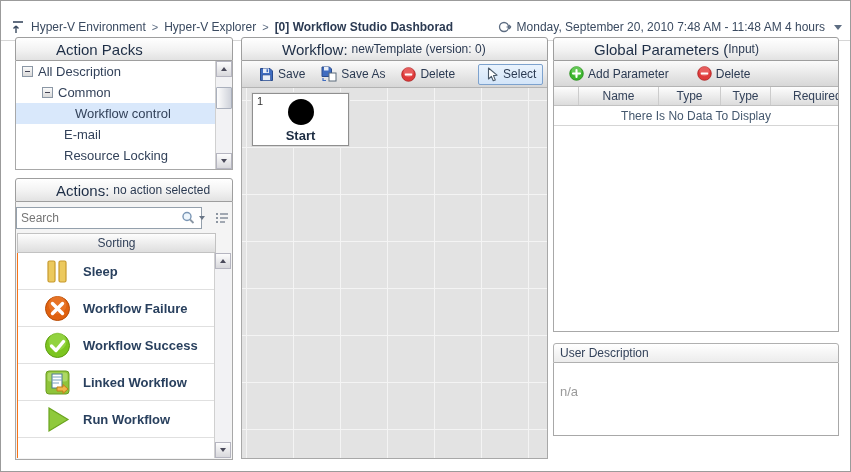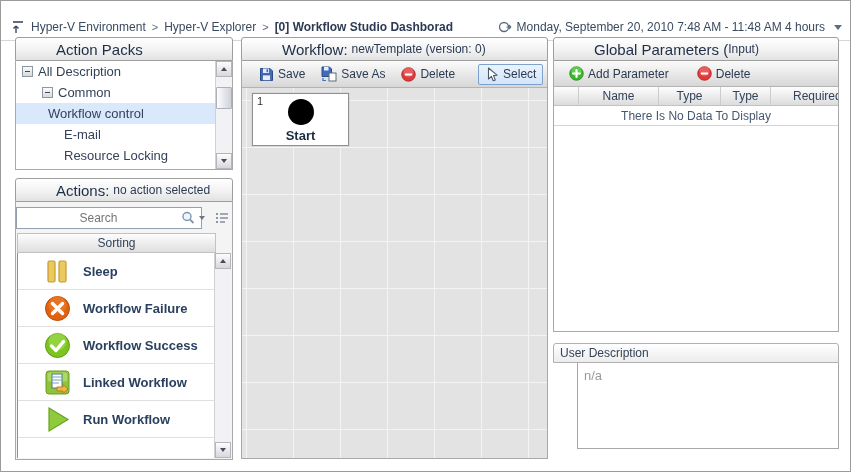--- a/index.html
+++ b/index.html
@@ -47,21 +47,21 @@
   .sb-dn { bottom:0; }
   .sb-tri-up { width:0; height:0; border-left:3px solid transparent; border-right:3px solid transparent; border-bottom:4px solid #4a4a5a; }
   .sb-tri-dn { width:0; height:0; border-left:3px solid transparent; border-right:3px solid transparent; border-top:4px solid #4a4a5a; }
   .sb-thumb { position:absolute; left:0; width:16px; background:linear-gradient(90deg,#fdfdfd,#cfd2da); border:1px solid #aab0bd; border-radius:1px; }
 
   
   #actions { position:absolute; left:14px; top:177px; width:218px; }
   #actions .panel-bd { height:258px; background:#f4f4f4; }
   .search-row { position:absolute; left:0; top:5px; height:24px; width:100%; }
   .search-box { position:absolute; left:0; top:0; width:186px; height:22px; border:1px solid #94a0ac; background:#fff; display:flex; align-items:center; }
-  .search-input { flex:1; border:none; outline:none; font:12px "Liberation Sans",sans-serif; color:#701a75; padding:0 4px; background:transparent;text-align:center; }
+  .search-input { flex:1; border:none; outline:none; font:12px "Liberation Sans",sans-serif; color:#701a75; padding:0 4px; background:transparent; }
   .mag { width:16px; height:16px; flex:0 0 16px; }
   .search-dd { width:0; height:0; border-left:3px solid transparent; border-right:3px solid transparent; border-top:4px solid #6a7686; margin:0 5px 0 3px; }
   .viewopts { position:absolute; right:2px; top:3px; width:16px; height:16px; }
   .sort-hd {
     position:absolute; left:1px; top:31px; width:199px; height:20px;
     background:linear-gradient(#fdfdfd,#dedede); border:1px solid #c2c2c2;
     display:flex; align-items:center; justify-content:center; color:#33425a; font-size:12px;
   }
   .action-list { position:absolute; left:1px; top:51px; width:199px; bottom:1px; background:#ffffff; border-left:1px solid #f97316; border-right:1px solid #d5d5d5; }
   .action-row { height:37px; display:flex; align-items:center; border-bottom:1px solid #e0e0e0; background:#fff; cursor:default; }
@@ -110,21 +110,21 @@
   .gp-c4 { flex:1; justify-content:flex-start; padding-left:22px; border-right:none; }
   .gp-empty { position:absolute; left:0; top:45px; width:100%; height:20px; border-bottom:1px solid #d5d5d5; display:flex; align-items:center; justify-content:center; color:#45586e; font-size:12px; background:#fff; }
 
   
   #udesc { position:absolute; left:552px; top:342px; width:286px; }
   #udesc .ud-hd {
     height:20px; border:1px solid #b0b0b0; border-radius:3px 3px 0 0;
     background:linear-gradient(#ffffff,#ececec); display:flex; align-items:center; padding:8px 6px;
     color:#33425a; font-size:12px;
   }
-  #udesc .panel-bd { height:86px; padding:5px 6px; color:#9a9a9a; font-size:13px;margin-left:24px; }
+  #udesc .panel-bd { height:73px; padding:21px 6px; color:#9a9a9a; font-size:13px; }
 
   svg { display:block; }
 </style>
 </head>
 <body>
 
 <div id="window">
 
   <div id="topbar">
     <div class="crumbs">
@@ -159,21 +159,21 @@
     <div class="panel-bd">
       <div class="tree">
         <div class="tree-row" style="padding-left:6px;">
           <span class="expander"></span>
           <span>All Description</span>
         </div>
         <div class="tree-row" style="padding-left:26px;">
           <span class="expander"></span>
           <span>Common</span>
         </div>
-        <div class="tree-row sel" style="padding-left:32px;">
+        <div class="tree-row sel" style="padding-left:59px;">
           <span>Workflow control</span>
         </div>
         <div class="tree-row" style="padding-left:48px;">
           <span>E-mail</span>
         </div>
         <div class="tree-row" style="padding-left:48px;">
           <span>Resource Locking</span>
         </div>
       </div>
       <div class="vscroll">

